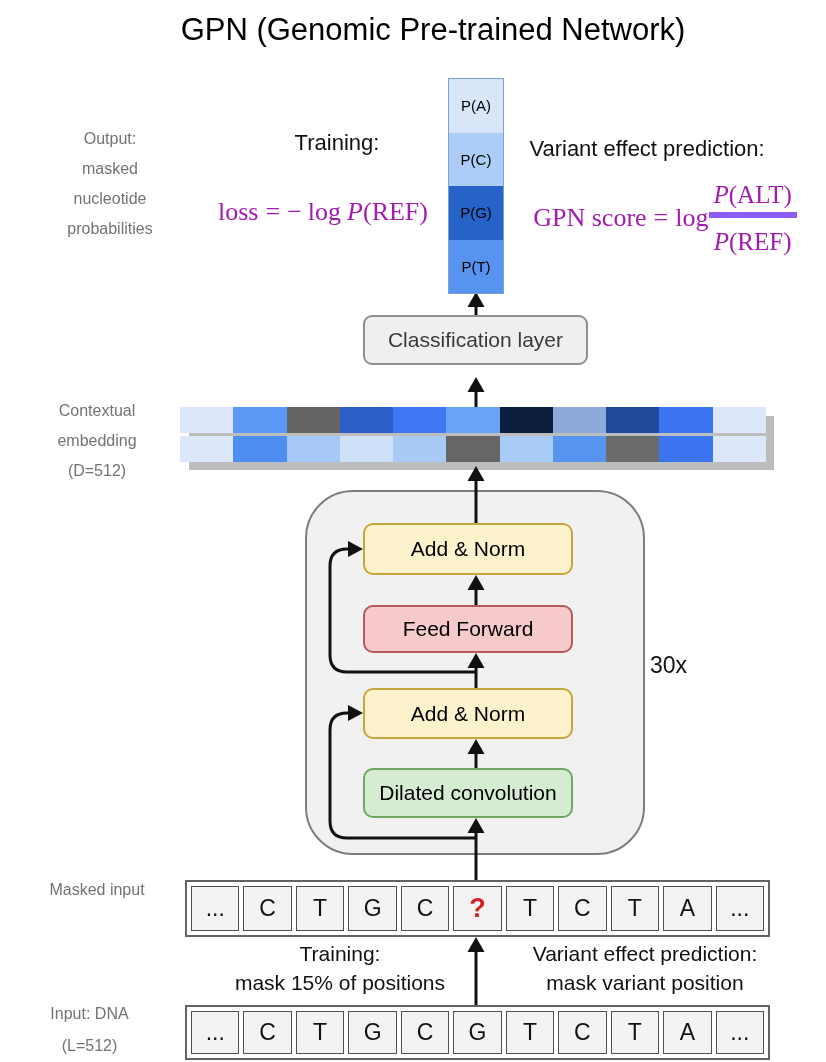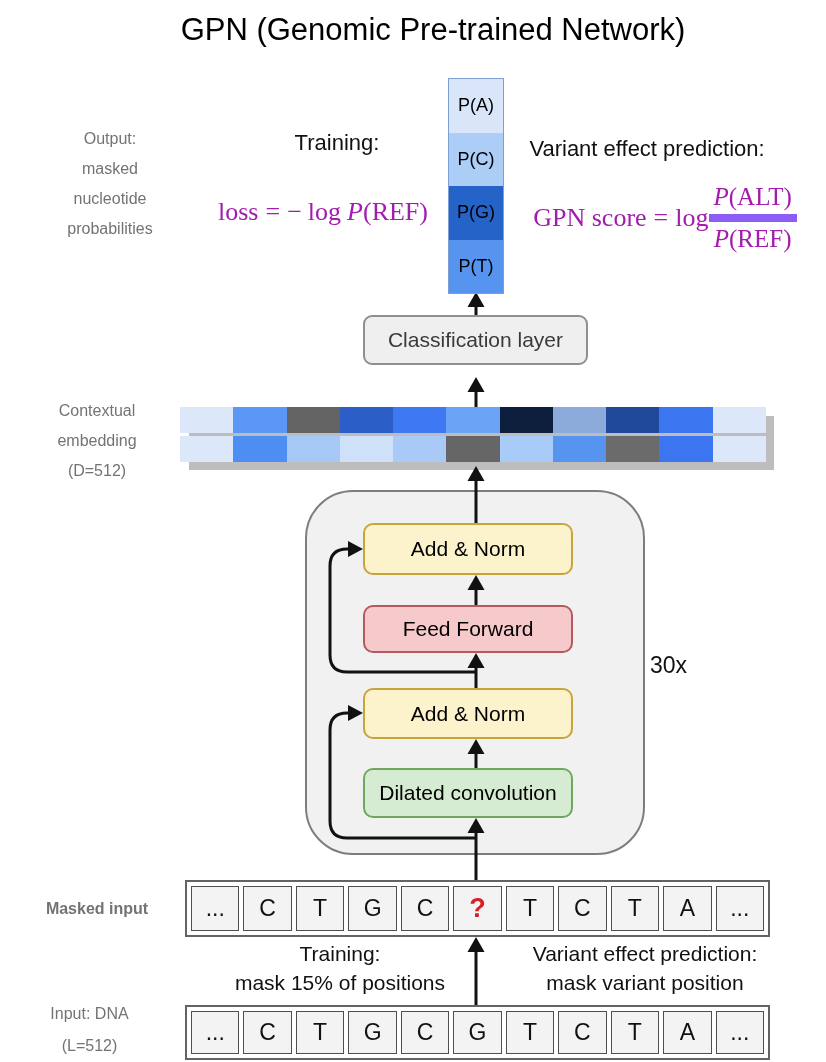--- a/index.html
+++ b/index.html
@@ -11,26 +11,26 @@
   .side-label{font-size:16px;line-height:30px;color:#737373;}
   .heading{font-size:22px;color:#111;}
   
   .formula{font-family:"Liberation Serif",serif;font-size:26px;color:#a21caf;display:flex;
            align-items:center;justify-content:center;white-space:nowrap;}
   .formula .sp{margin:0 7px;}
   .formula .sp2{margin-right:6px;}
   .it{font-style:italic;}
   .frac{display:inline-flex;flex-direction:column;align-items:center;font-size:25px;}
   .frac .num{padding:0 5px 3px;}
-  .frac .den{border-top:8px solid #8b5cf6;padding:3px 5px 0;}
+  .frac .den{border-top:6px solid #8b5cf6;padding:10px 5px 0;}
   
   .prob-col{left:448px;top:78px;width:56px;display:flex;flex-direction:column;
             border:1px solid #7d9fd2;box-sizing:border-box;z-index:3;}
   .prob-cell{height:53.5px;display:flex;align-items:center;justify-content:center;
-             font-size:18px;color:#000;}
+             font-size:15px;color:#000;}
   
   .class-box{left:363px;top:315px;width:225px;height:50px;border-radius:9px;
              background:var(--classification-fill);border:2px solid var(--classification-border);
              display:flex;align-items:center;justify-content:center;font-size:21px;color:#3a3a3a;
              box-sizing:border-box;z-index:3;}
   
   .emb-shadow{left:189px;top:416px;width:585px;height:54px;background:var(--shadow);z-index:1;}
   .emb-strip{left:180px;top:407px;width:586px;z-index:3;}
   .emb-row{display:flex;height:26px;}
   .emb-row.first{margin-bottom:3px;}
@@ -171,21 +171,21 @@
         <div class="emb-cell" style="background: rgb(220, 231, 250);"></div>
       </div>
   </div>
 
   <div class="abs enc-block" style="top: 523px; height: 52px; background: rgb(252, 243, 205); border-color: rgb(200, 164, 60);">Add &amp; Norm</div>
   <div class="abs enc-block" style="top: 605px; height: 48px; background: rgb(246, 202, 202); border-color: rgb(182, 90, 96);">Feed Forward</div>
   <div class="abs enc-block" style="top: 688px; height: 51px; background: rgb(252, 243, 205); border-color: rgb(200, 164, 60);">Add &amp; Norm</div>
   <div class="abs enc-block" style="top: 768px; height: 50px; background: rgb(214, 236, 210); border-color: rgb(111, 167, 95);">Dilated convolution</div>
   <div class="abs repeat">30x</div>
 
-  <div class="abs ctr side-label" style="top:894px;left:18px;width:158px;font-weight:bold;">Masked input</div>
+  <div class="abs ctr side-label" style="top:875px;left:18px;width:158px;">Masked input</div>
   <div class="abs seq-row masked">
       <div class="seq-cell">...</div>
       <div class="seq-cell">C</div>
       <div class="seq-cell">T</div>
       <div class="seq-cell">G</div>
       <div class="seq-cell">C</div>
       <div class="seq-cell mask">?</div>
       <div class="seq-cell">T</div>
       <div class="seq-cell">C</div>
       <div class="seq-cell">T</div>

